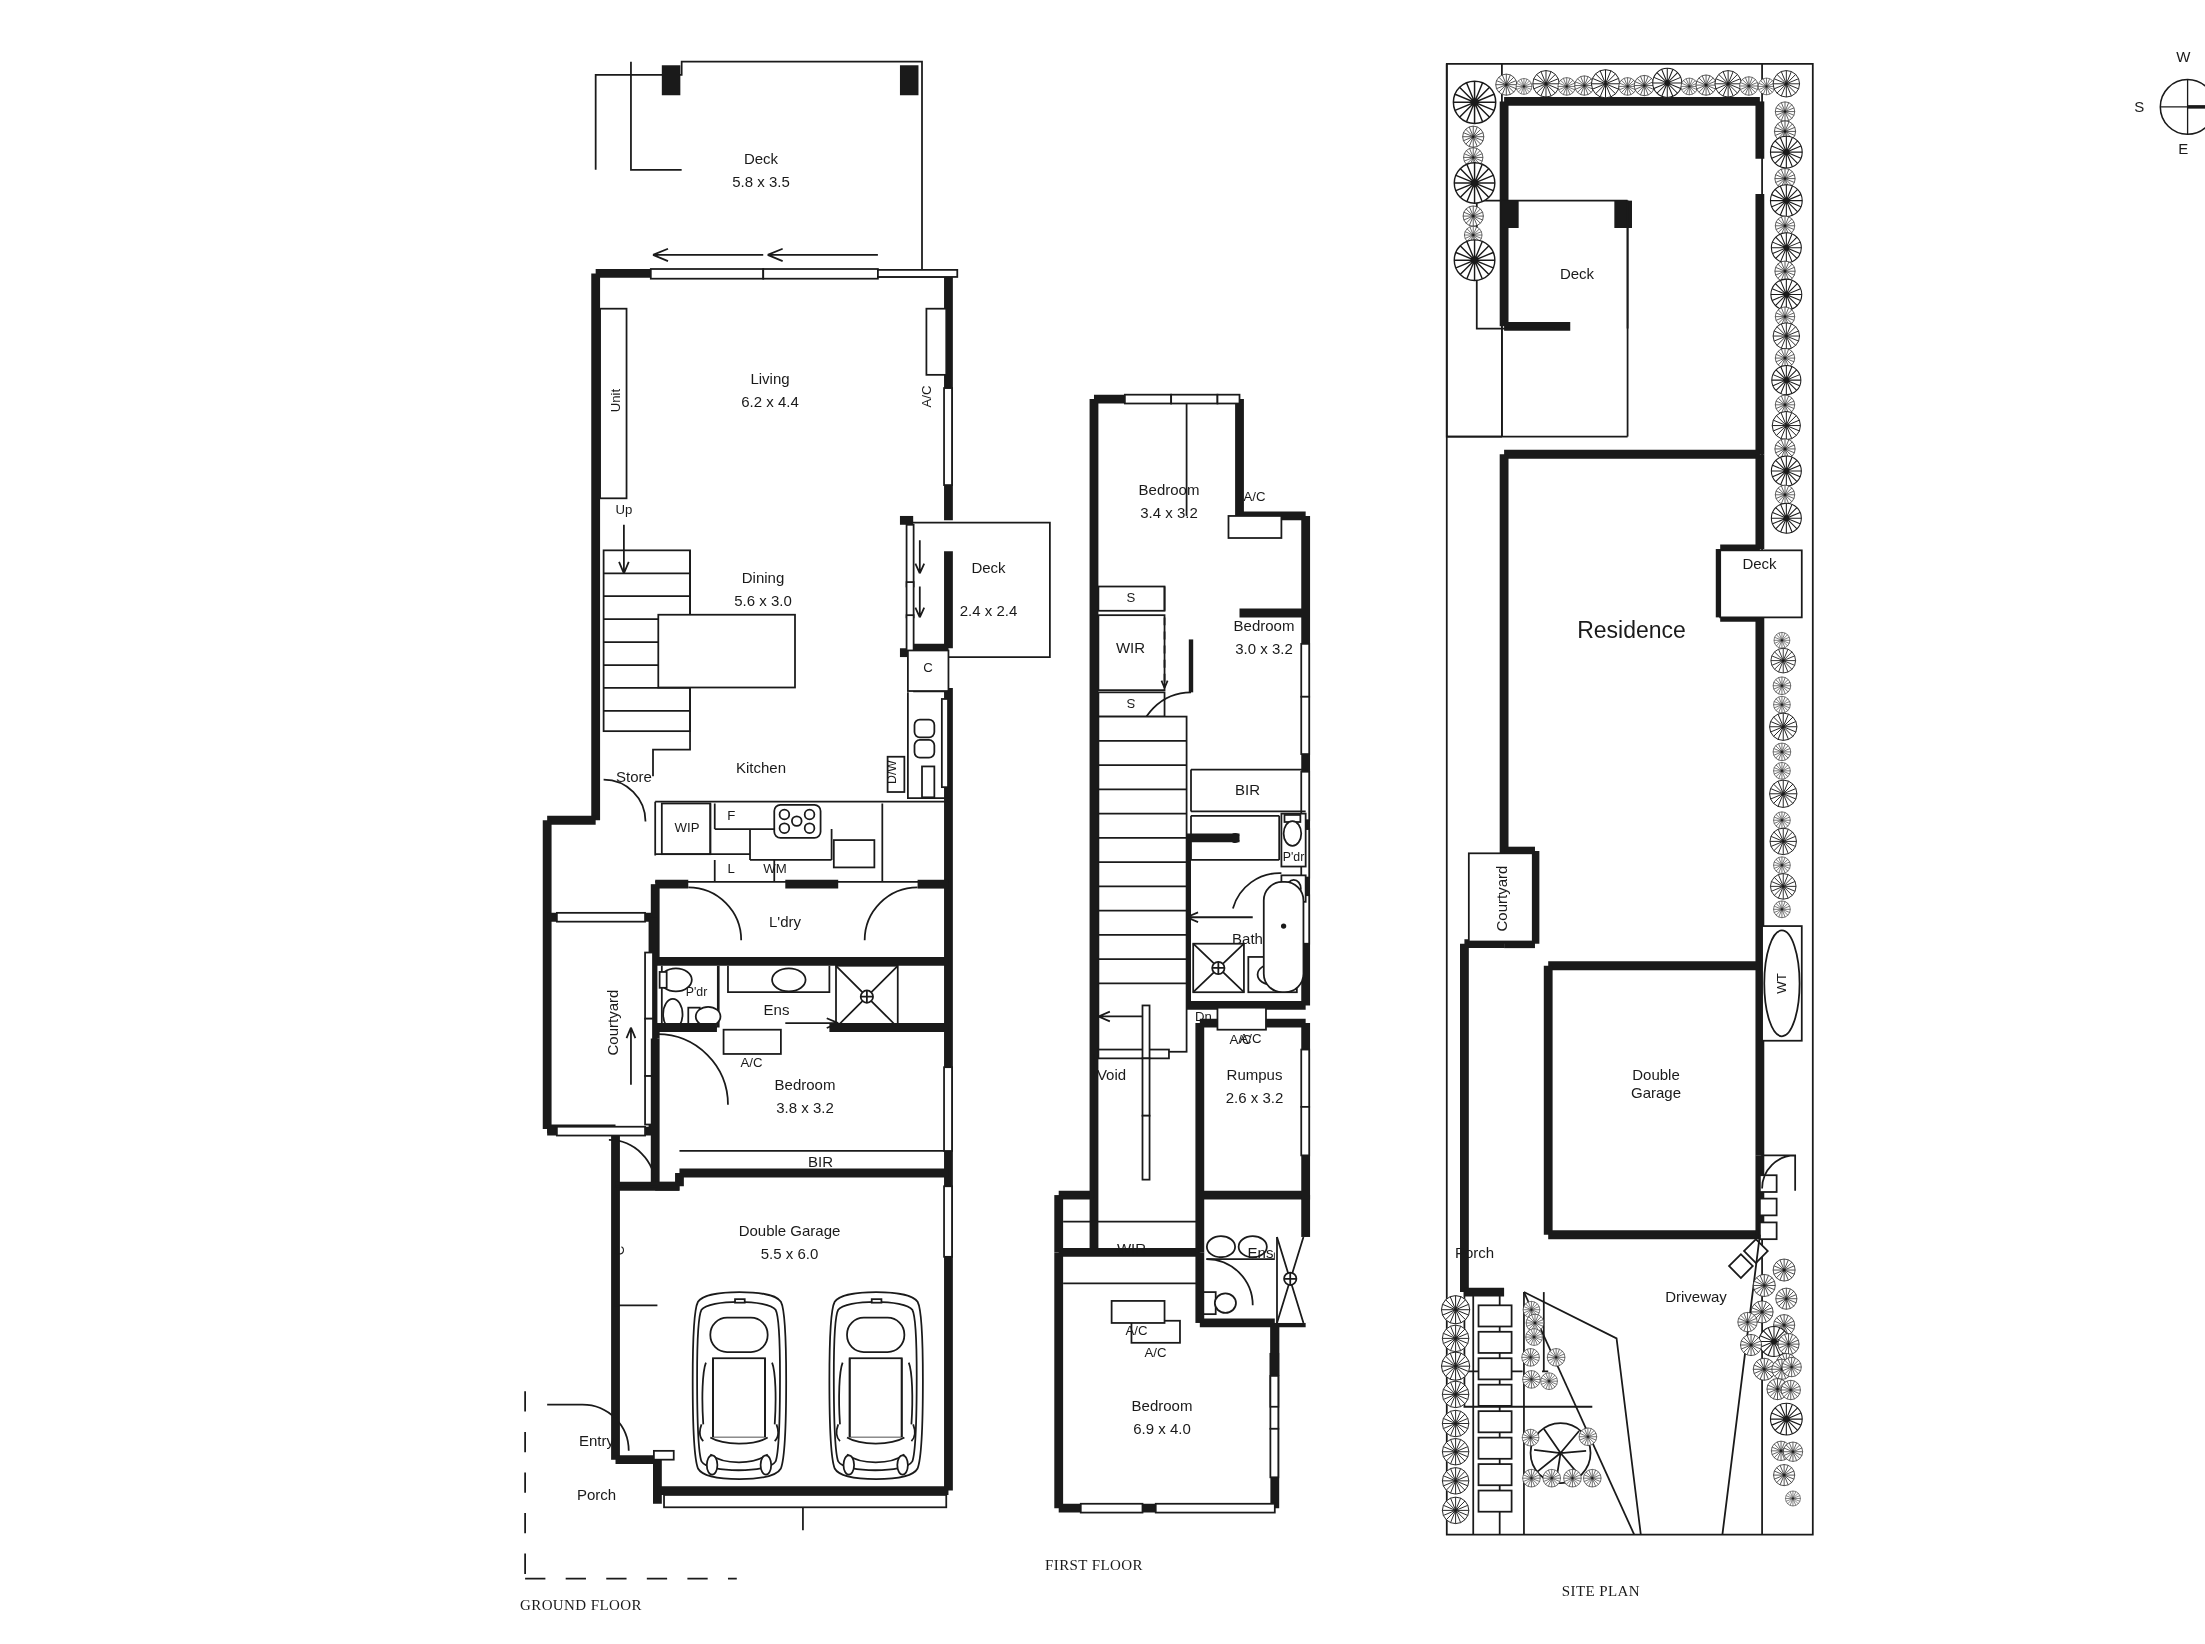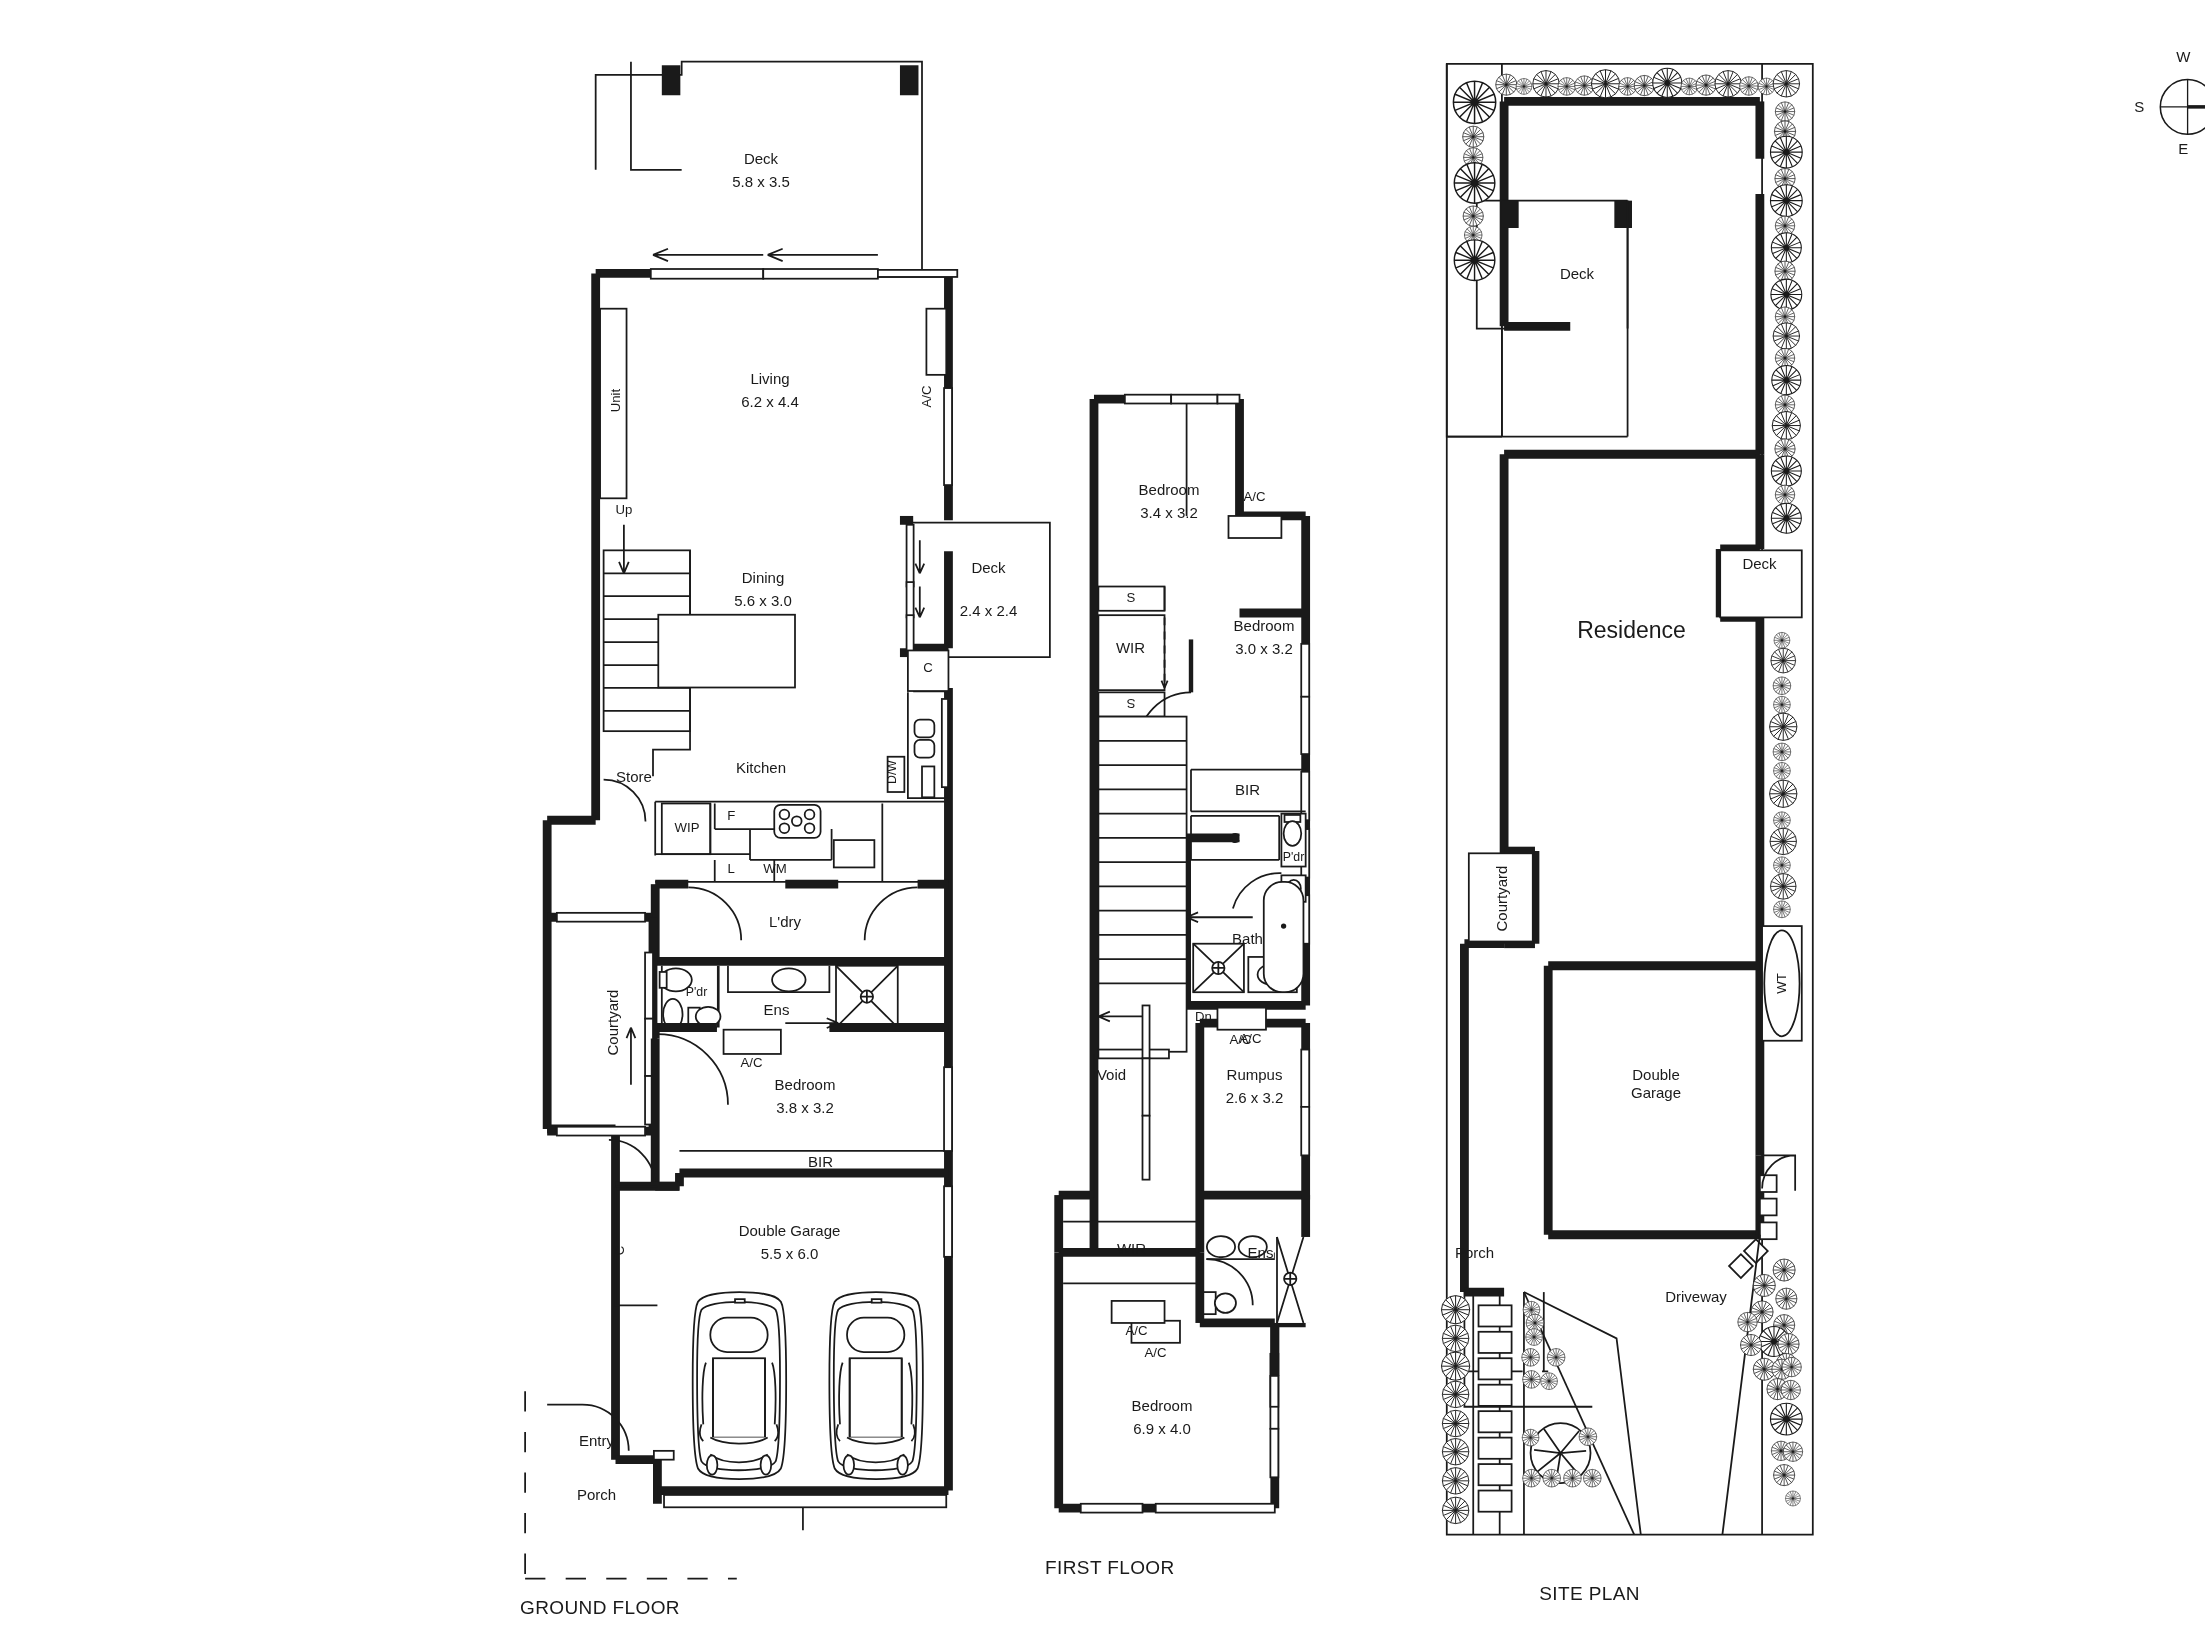--- a/index.html
+++ b/index.html
@@ -5,21 +5,21 @@
 <style>
   html,body{margin:0;padding:0;background:#ffffff;}
   body{font-family:"Liberation Sans", sans-serif;}
   #sheet{position:relative;width:2326px;height:1644px;background:#fff;overflow:hidden;}
   svg{display:block;}
   .lbl{position:absolute;color:#1a1a1a;font-family:"Liberation Sans",sans-serif;text-align:center;line-height:1.14;white-space:pre;}
   .rm{font-size:15px;}
   .sm{font-size:13.2px;}
   .tiny{font-size:12.3px;}
   .big{font-size:23px;}
-  .title{font-size:19px;letter-spacing:0.4px;}
+  .title{font-size:15px;letter-spacing:0.4px;font-family:Liberation Serif, serif;}
   .vert{transform-origin:center center;}
 </style>
 </head>
 <body>
 
 <div id="sheet">
 
 <svg width="2326" height="1644" viewBox="0 0 5273 3728">
   <g fill="none" stroke="#1a1a1a" stroke-width="4">
 

